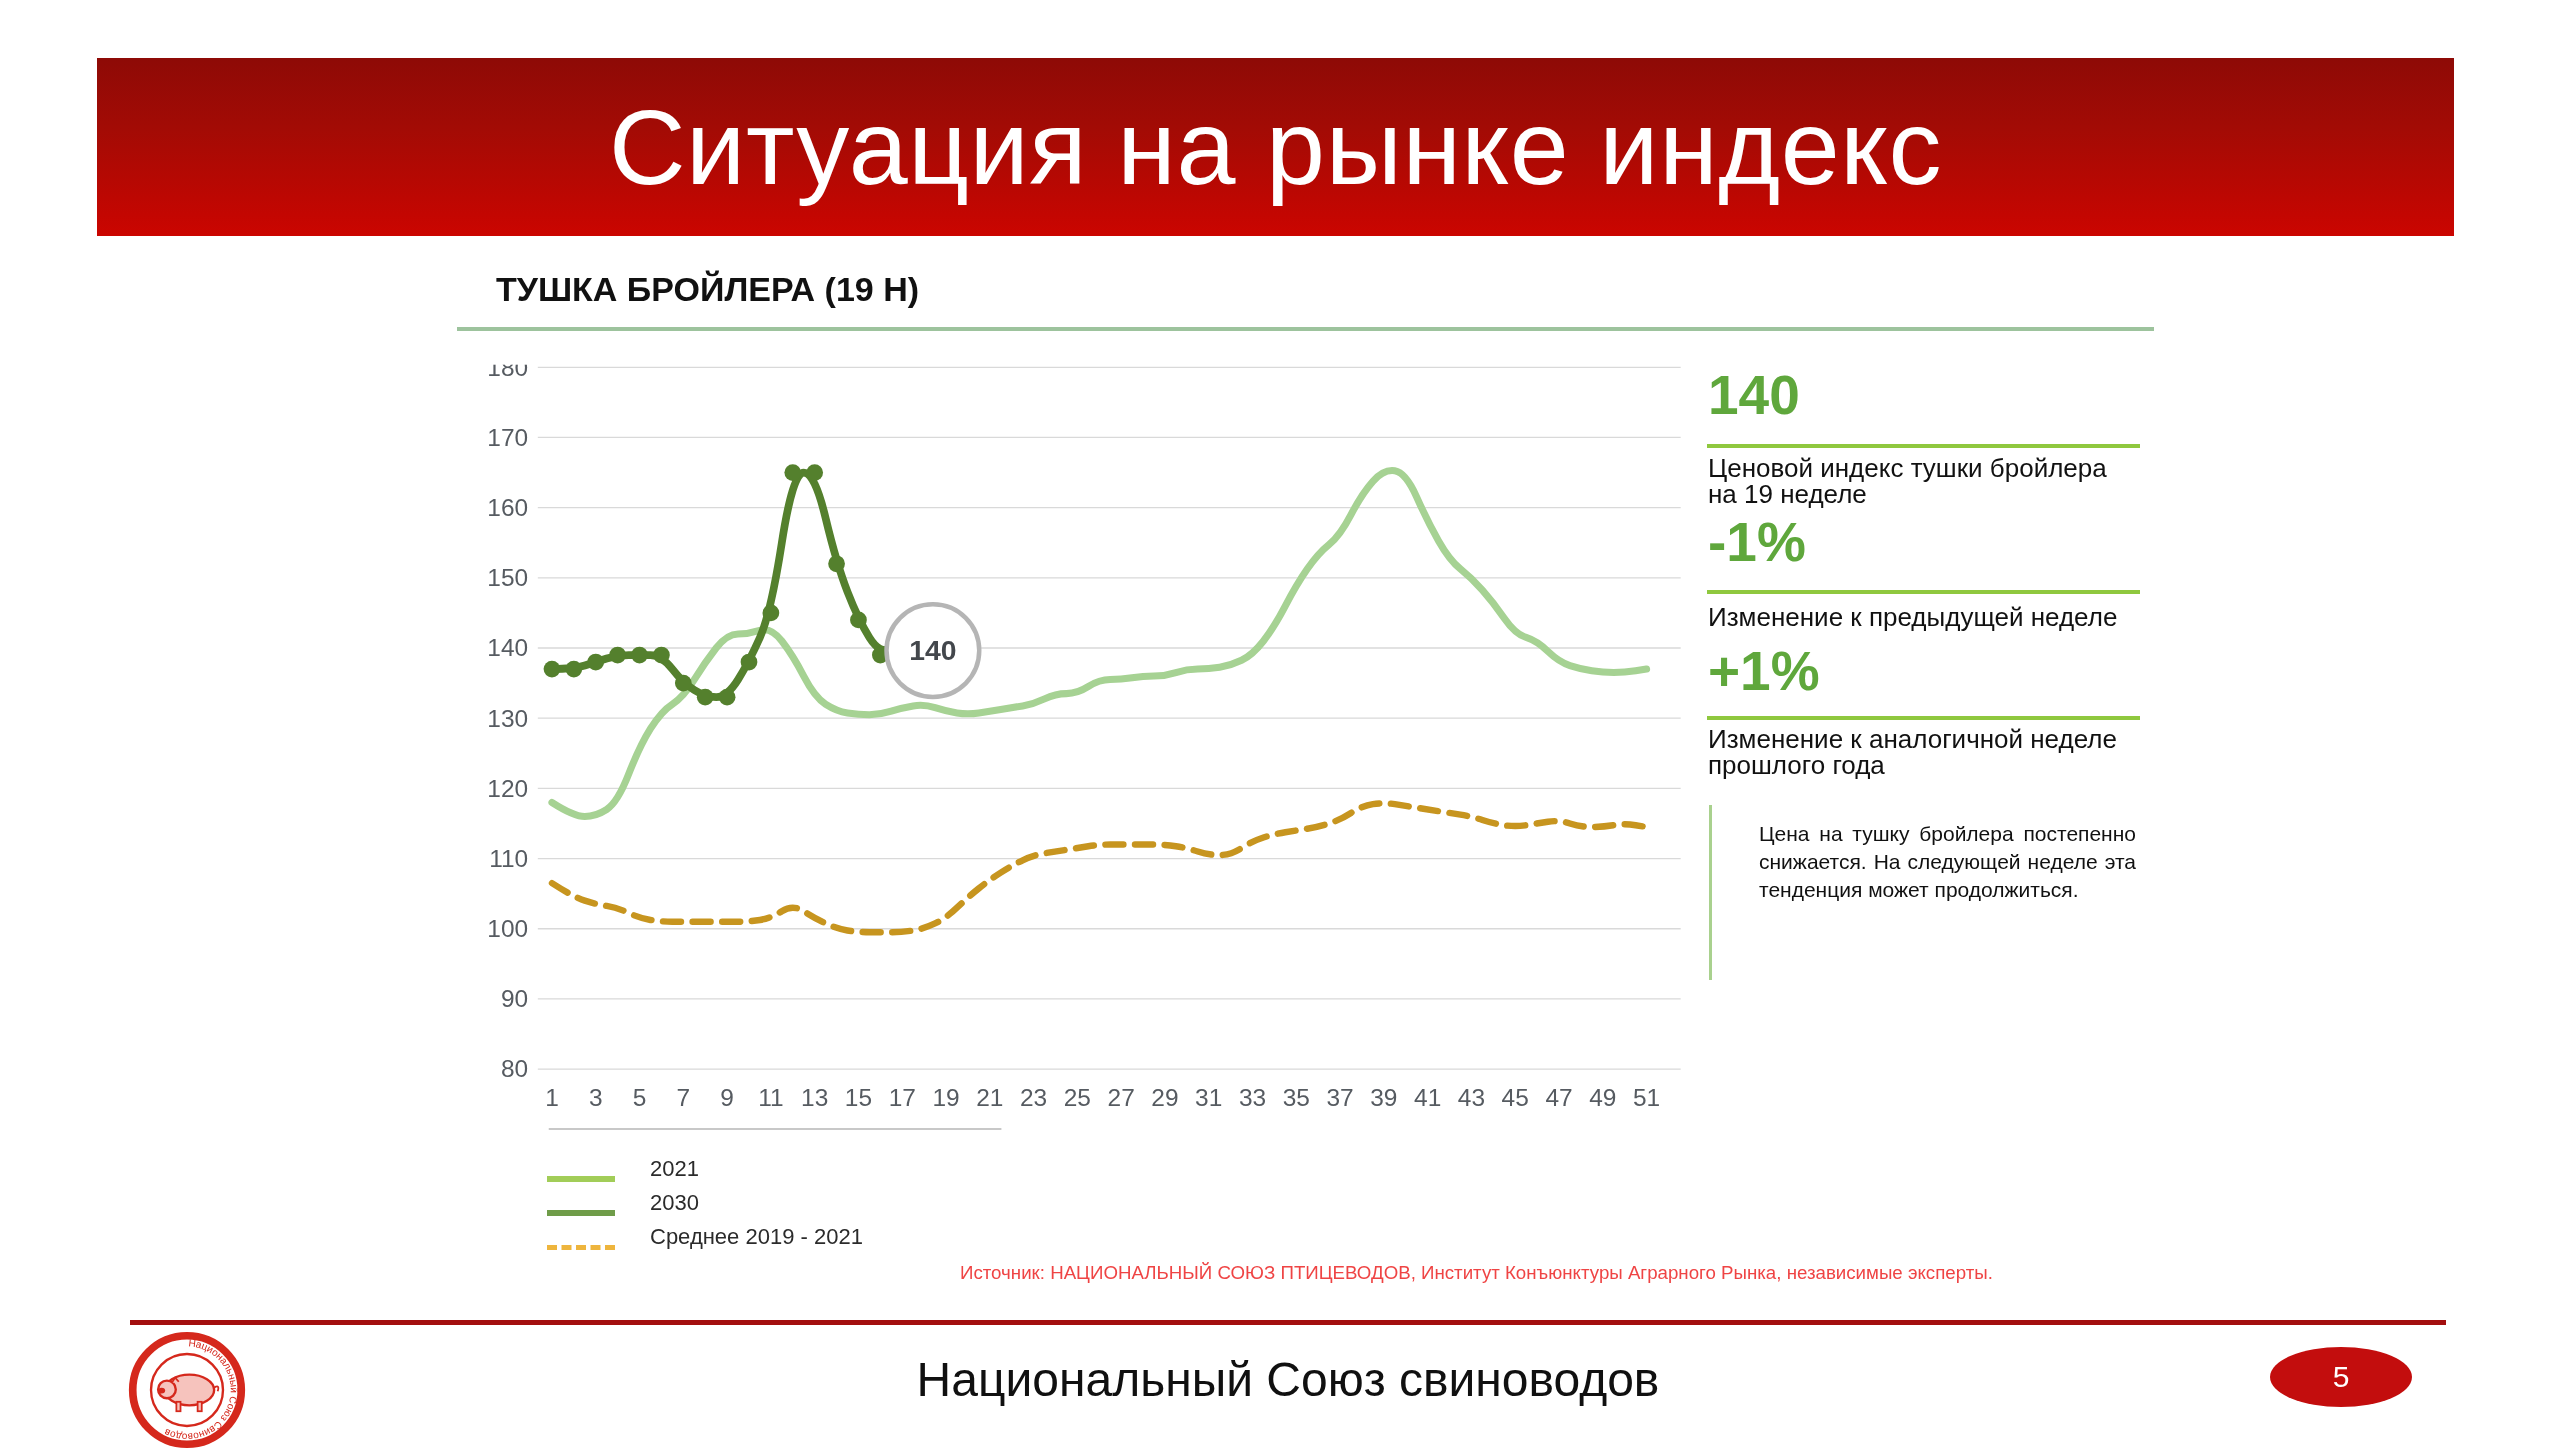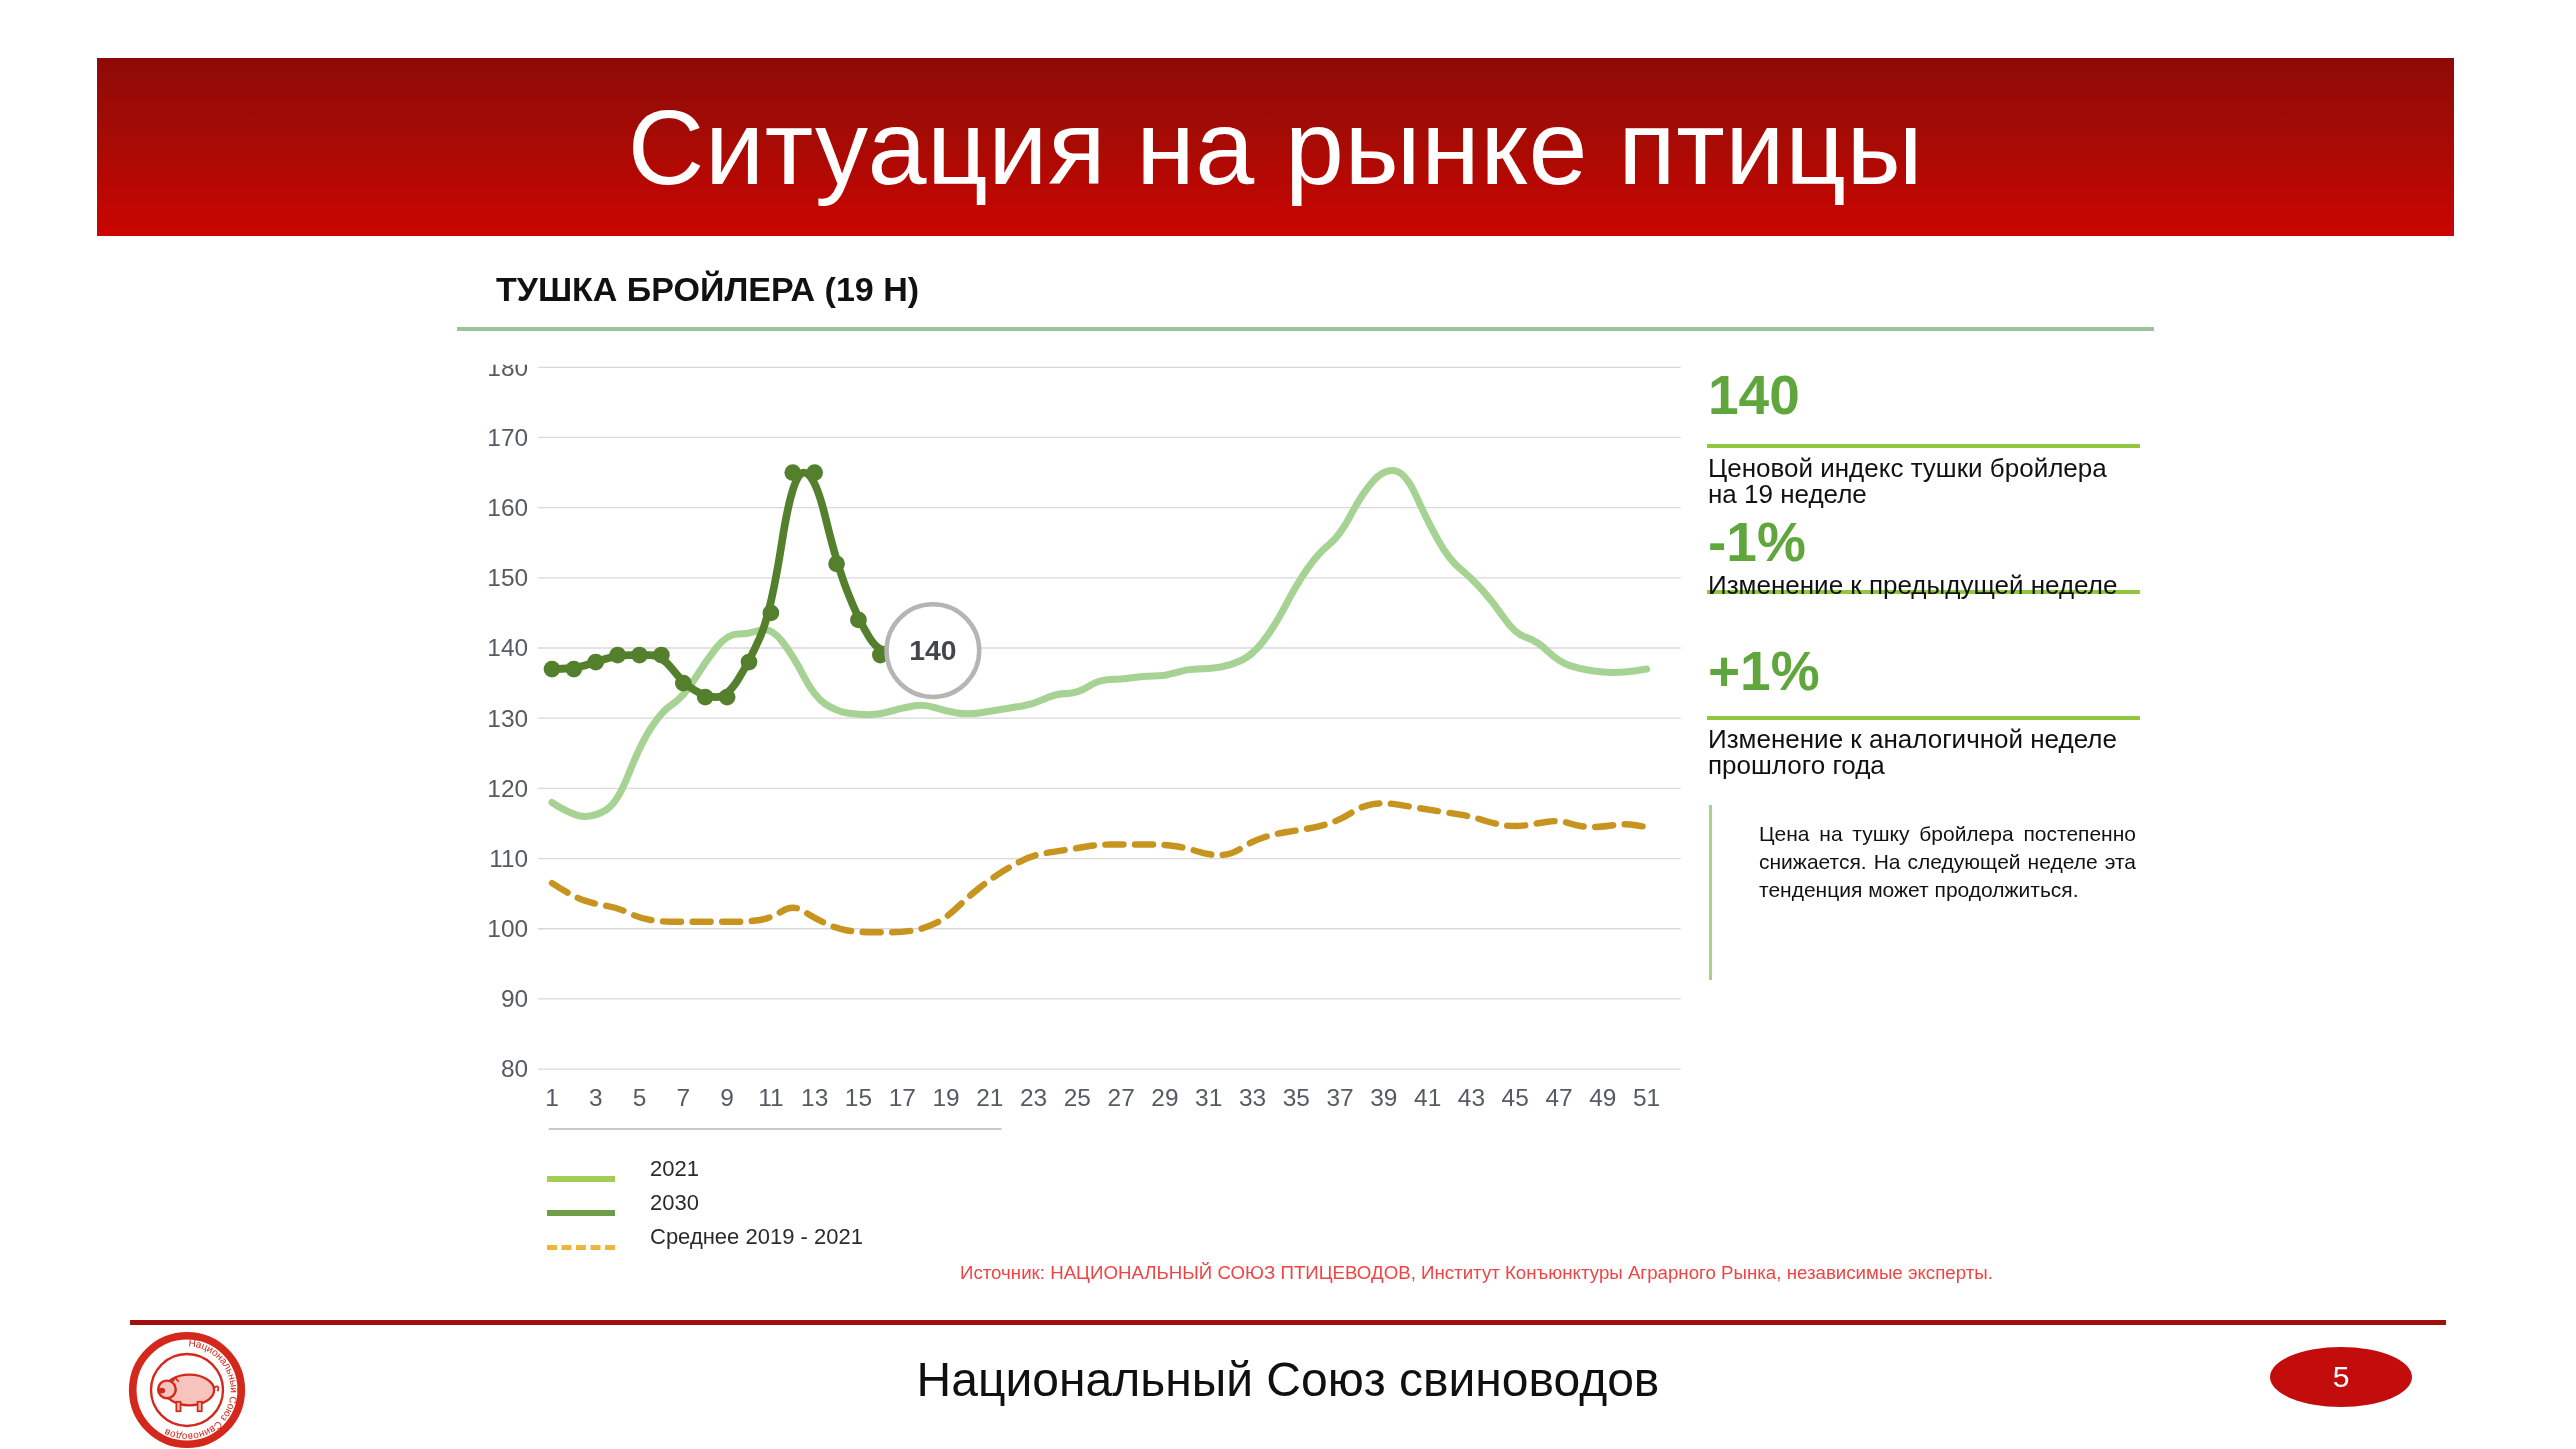--- a/index.html
+++ b/index.html
@@ -44,21 +44,21 @@
   #footer-text{left:0;top:1352px;width:2576px;text-align:center;font-size:48px;color:#101010;}
   #page-oval{left:2270px;top:1347px;width:142px;height:60px;background:#c30d0d;border-radius:50%;
              display:flex;align-items:center;justify-content:center;}
   #page-oval span{color:#ffffff;font-size:30px;}
   #logo{left:128px;top:1331px;width:118px;height:118px;}
 </style>
 </head>
 <body>
 
 <div class="abs" id="banner">
-  <div class="title">Ситуация на рынке птицы</div>
+  <div class="title">Ситуация на рынке индекс</div>
 </div>
 
 <div class="abs" id="chart-header">ТУШКА БРОЙЛЕРА (19 Н)</div>
 <div class="abs" id="header-rule"></div>
 
 <div class="abs" id="chart-wrap">
   <svg id="chart-svg" width="1262" height="805" viewBox="0 0 1960 1250" xmlns="http://www.w3.org/2000/svg">
       <line x1="155" y1="1140" x2="1930" y2="1140" stroke="#d9d9d9" stroke-width="2"></line>
       <text x="140" y="1153" text-anchor="end" font-size="38" fill="#565b61" font-family="Liberation Sans, sans-serif">80</text>
       <line x1="155" y1="1031" x2="1930" y2="1031" stroke="#d9d9d9" stroke-width="2"></line>
@@ -156,21 +156,21 @@
     <div class="legend-label">Среднее 2019 - 2021</div>
   </div>
 </div>
 
 <div class="abs stat-value" style="top:368px">140</div>
 <div class="abs stat-rule" style="top:444px"></div>
 <div class="abs stat-label" style="top:455px">Ценовой индекс тушки бройлера на 19 неделе</div>
 
 <div class="abs stat-value" style="top:515px">-1%</div>
 <div class="abs stat-rule" style="top:590px"></div>
-<div class="abs stat-label" style="top:572px">Изменение к предыдущей неделе</div>
+<div class="abs stat-label" style="top:604px">Изменение к предыдущей неделе</div>
 
 <div class="abs stat-value" style="top:644px">+1%</div>
 <div class="abs stat-rule" style="top:716px"></div>
 <div class="abs stat-label" style="top:726px">Изменение к аналогичной неделе прошлого года</div>
 
 <div class="abs" id="note-border"></div>
 <div class="abs" id="note-text">Цена на тушку бройлера постепенно снижается. На следующей неделе эта тенденция может продолжиться.</div>
 
 <div class="abs" id="source">Источник: НАЦИОНАЛЬНЫЙ СОЮЗ ПТИЦЕВОДОВ, Институт Конъюнктуры Аграрного Рынка, независимые эксперты.</div>
 

